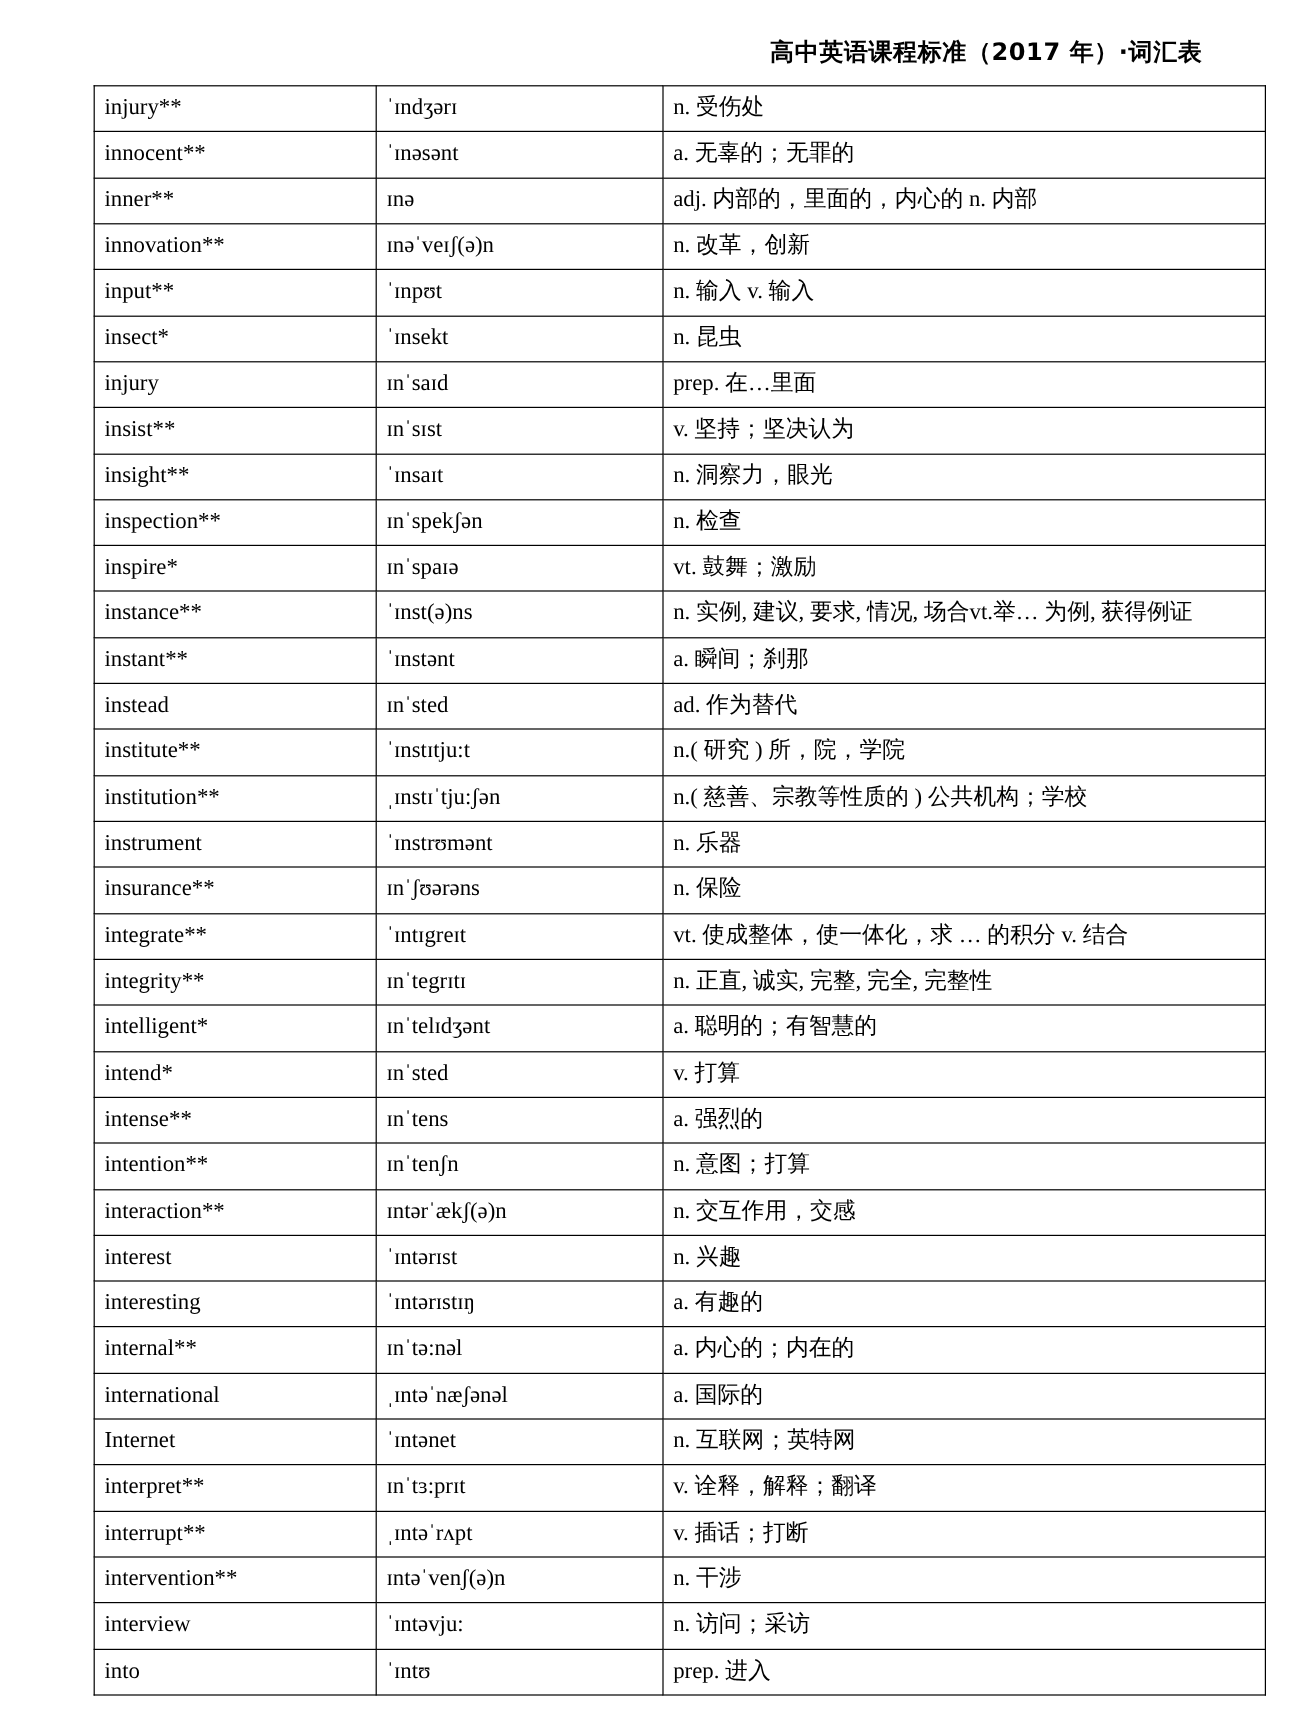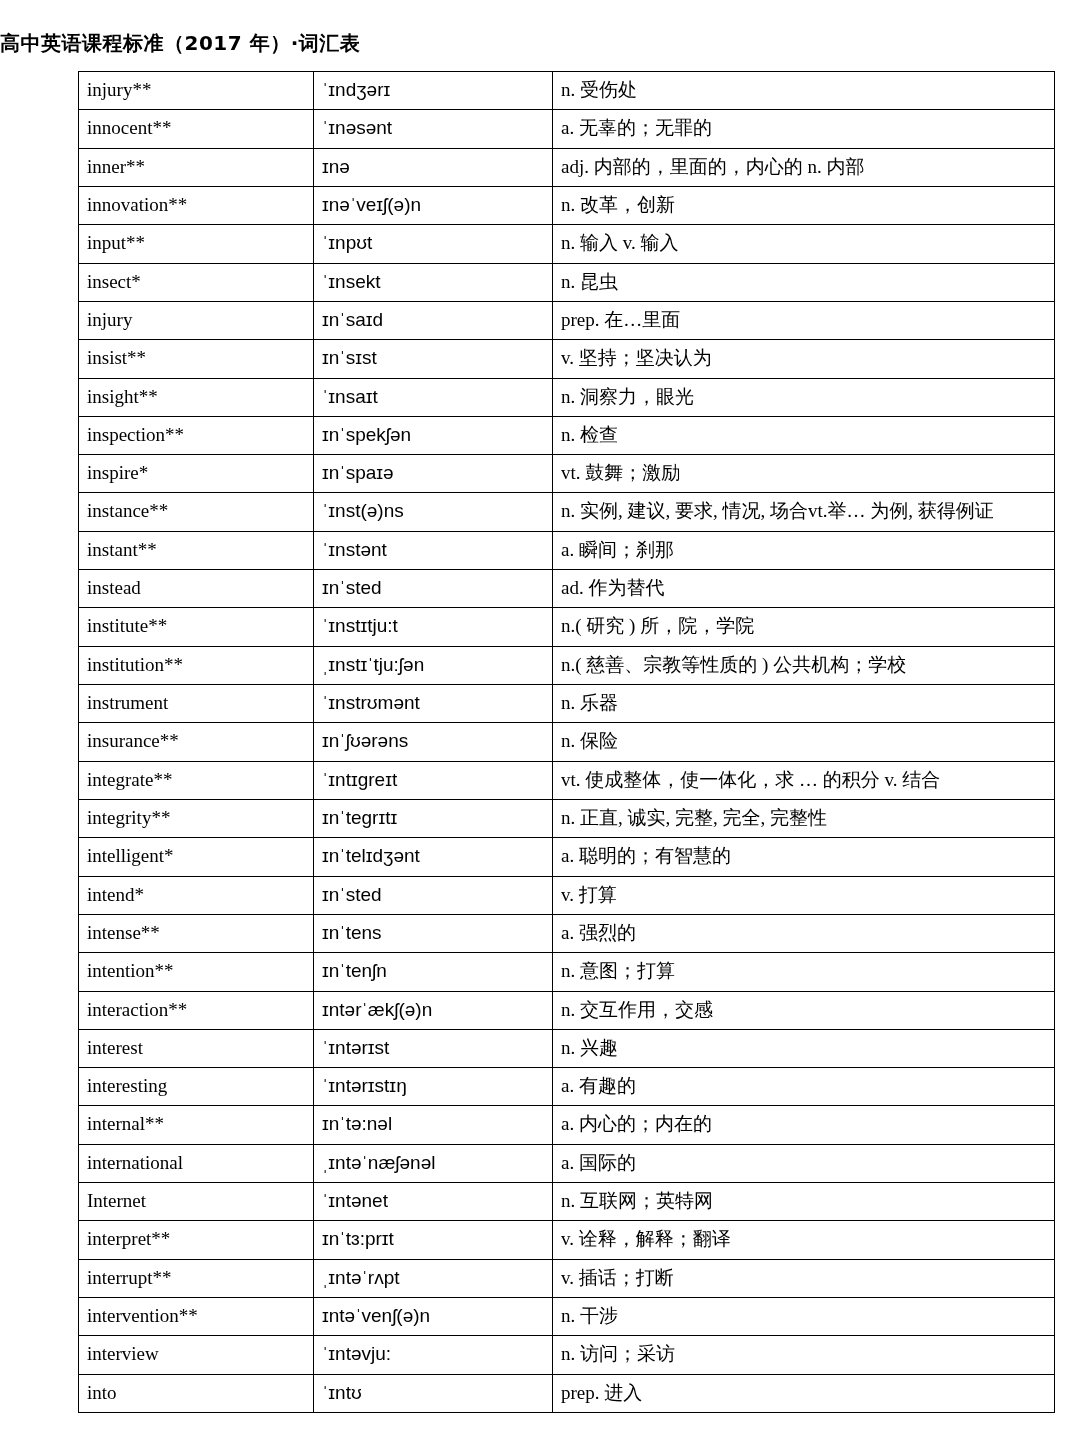--- a/index.html
+++ b/index.html
@@ -14,20 +14,21 @@
     color: #000000;
   }
   .page {
     position: relative;
     width: 1080px;
     min-height: 1439px;
     box-sizing: border-box;
     padding: 0;
   }
   .doc-header {
+    text-align: right;
     font-size: 20px;
     font-family: "DejaVu Sans", "Liberation Sans", sans-serif;
     font-weight: 700;
     padding: 30px 78px 14px 0;
     letter-spacing: 0.5px;
     color: #000;
   }
   table.vocab {
     border-collapse: collapse;
     table-layout: fixed;
@@ -41,21 +42,21 @@
     vertical-align: top;
     line-height: 1.28;
     font-size: 19px;
   }
   td.c-word {
     width: 218px;
     font-family: "Liberation Serif", "DejaVu Serif", serif;
   }
   td.c-phon {
     width: 222px;
-    font-family: Liberation Sans, sans-serif;
+    font-family: Liberation Serif, serif;
     font-size: 18px;
   }
   td.c-def {
     width: 485px;
     font-family: "Liberation Serif", "DejaVu Serif", serif;
     margin-left: 17px;
   }
 </style>
 </head>
 <body>

